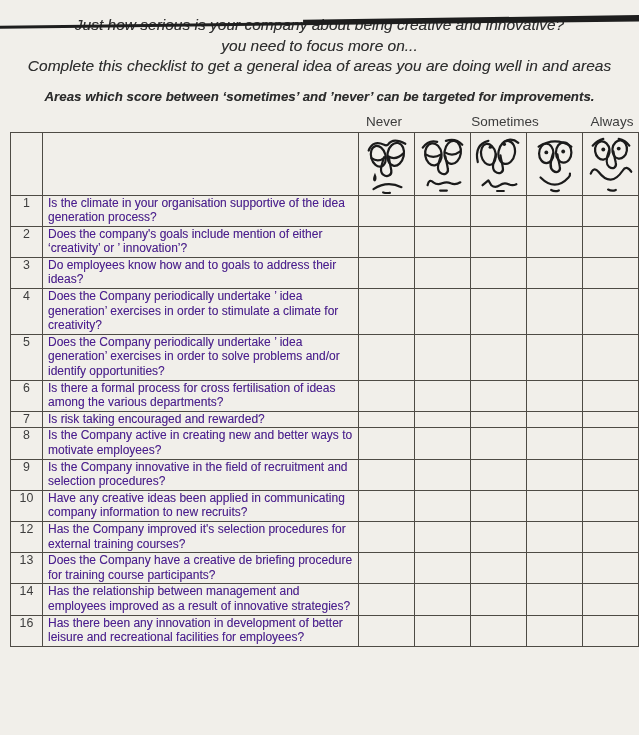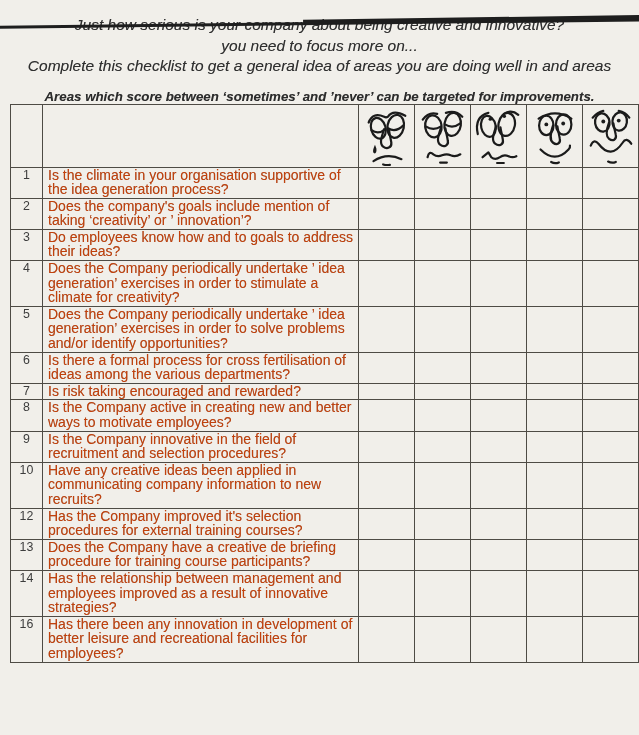--- a/index.html
+++ b/index.html
@@ -32,22 +32,22 @@
   .lbl-never{left:384px;}
   .lbl-sometimes{left:505px;}
   .lbl-always{left:612px;}
 
   table{border-collapse:collapse;margin-left:10px;table-layout:fixed;width:628px;
     background:transparent;}
   td,th{border:1px solid var(--grid,#4e4b45);}
   thead th{height:62px;padding:0;vertical-align:middle;text-align:center;}
   td.num{text-align:center;vertical-align:top;font-size:12.4px;line-height:14.6px;
     padding:0;color:#3d3d3d;}
-  td.q{font-size:14px;line-height:14.6px;padding:0 2px 1px 5px;vertical-align:top;
-    color:#c2410c;text-shadow:0 0 .4px rgba(60,60,60,.4);}
+  td.q{font-size:12px;line-height:14.6px;padding:0 2px 1px 5px;vertical-align:top;
+    color:#4c1d95;text-shadow:0 0 .4px rgba(60,60,60,.4);}
   td.a{background:transparent;}
   svg.face{display:block;margin:1px auto 0;}
   svg.face *{stroke:#1b1b1b;stroke-width:2.3;fill:none;
     stroke-linecap:round;stroke-linejoin:round;}
   svg.face .fill{fill:#1b1b1b;stroke:none;}
 </style>
 </head>
 <body style="--paper: #f1efea; --ink: #3a3a3a; --grid: #4e4b45; --edge: #1e1e1e;">
 
 <div class="page">
@@ -56,20 +56,25 @@
   <div class="scan-edge-corner"></div>
 
   <p class="intro">
     <span>Just how serious is your company about being creative and innovative?</span>
     <span>you need to focus more on...</span>
     <span>Complete this checklist to get a general idea of areas you are doing well in and areas</span>
   </p>
 
   <p class="note">Areas which score between ‘sometimes’ and ’never’ can be targeted for improvements.</p>
 
+  <div class="scale-labels">
+    <span class="lbl-never">Never</span>
+    <span class="lbl-sometimes">Sometimes</span>
+    <span class="lbl-always">Always</span>
+  </div>
 
   <table>
     <colgroup>
       <col style="width:32px">
         <col style="width:316px">
       <col style="width:56px">
         <col style="width:56px">
         <col style="width:56px">
       <col style="width:56px">
         <col style="width:56px">
@@ -150,21 +155,21 @@
     <td class="q">Is the climate in your organisation supportive of the idea generation process?</td>
     <td class="a"></td>
     <td class="a"></td>
     <td class="a"></td>
     <td class="a"></td>
     <td class="a"></td>
   </tr>
 
   <tr>
     <td class="num">2</td>
-    <td class="q">Does the company's goals include mention of taking  ‘creativity’ or ’ innovation’?</td>
+    <td class="q">Does the company's goals include mention of either  ‘creativity’ or ’ innovation’?</td>
     <td class="a"></td>
     <td class="a"></td>
     <td class="a"></td>
     <td class="a"></td>
     <td class="a"></td>
   </tr>
 
   <tr>
     <td class="num">3</td>
     <td class="q">Do employees know how and to goals to address their ideas?</td>

